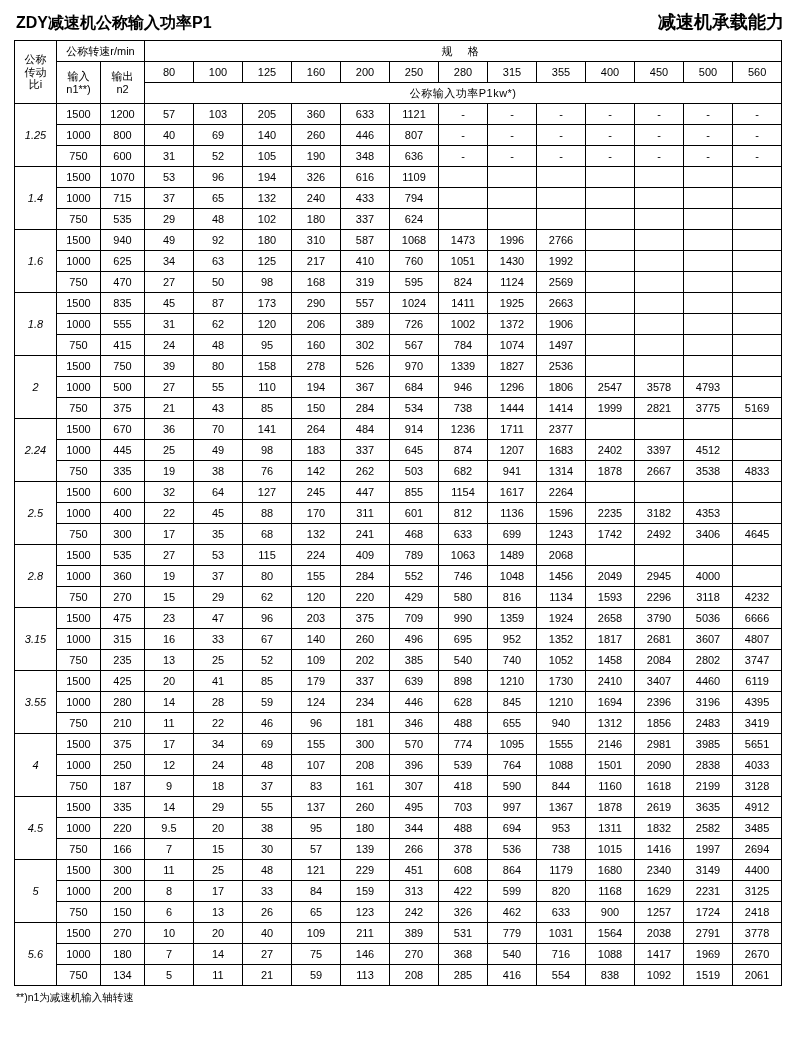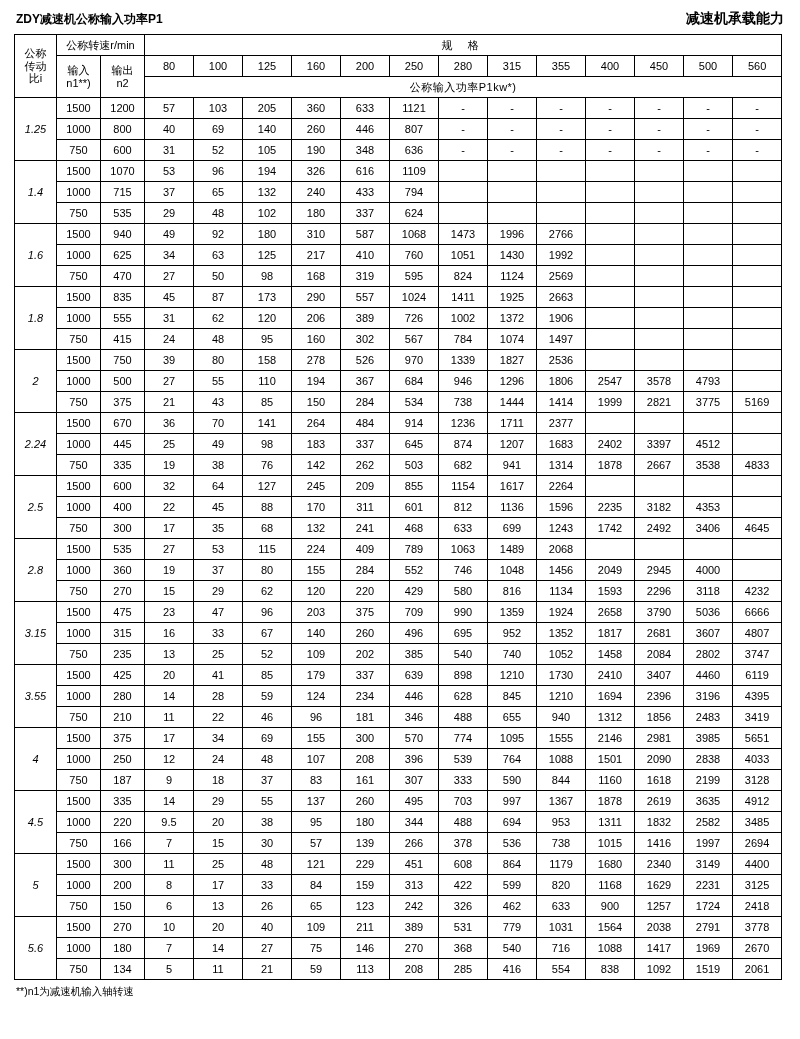--- a/index.html
+++ b/index.html
@@ -22,22 +22,22 @@
     padding: 10px 14px 0 14px;
   }
   .header {
     display: flex;
     justify-content: space-between;
     align-items: flex-end;
     font-weight: bold;
     font-size: 16px;
     padding: 0 2px 6px 2px;
   }
-  .header .left { font-size: 12px; }
-  .header .right { font-size: 14px; }
+  .header .left { font-size: 16px; }
+  .header .right { font-size: 18px; }
 
   table.main {
     border-collapse: collapse;
     width: 628px;
     table-layout: fixed;
     font-size: 11px;
   }
   table.main td, table.main th {
     border: 1px solid #000;
     text-align: center;
@@ -465,21 +465,21 @@
           <td>4833</td>
         </tr>
         <tr class="group-top">
           <td rowspan="3" class="ratio-cell">2.5</td>
           <td class="col-in">1500</td>
           <td class="col-out">600</td>
           <td>32</td>
           <td>64</td>
           <td>127</td>
           <td>245</td>
-          <td>209</td>
+          <td>447</td>
           <td>855</td>
           <td>1154</td>
           <td>1617</td>
           <td>2264</td>
           <td></td>
           <td></td>
           <td></td>
           <td></td>
         </tr>
         <tr>
@@ -709,21 +709,21 @@
         </tr>
         <tr class="group-last">
           <td class="col-in">750</td>
           <td class="col-out">187</td>
           <td>9</td>
           <td>18</td>
           <td>37</td>
           <td>83</td>
           <td>161</td>
           <td>307</td>
-          <td>333</td>
+          <td>418</td>
           <td>590</td>
           <td>844</td>
           <td>1160</td>
           <td>1618</td>
           <td>2199</td>
           <td>3128</td>
         </tr>
         <tr class="group-top">
           <td rowspan="3" class="ratio-cell">4.5</td>
           <td class="col-in">1500</td>

